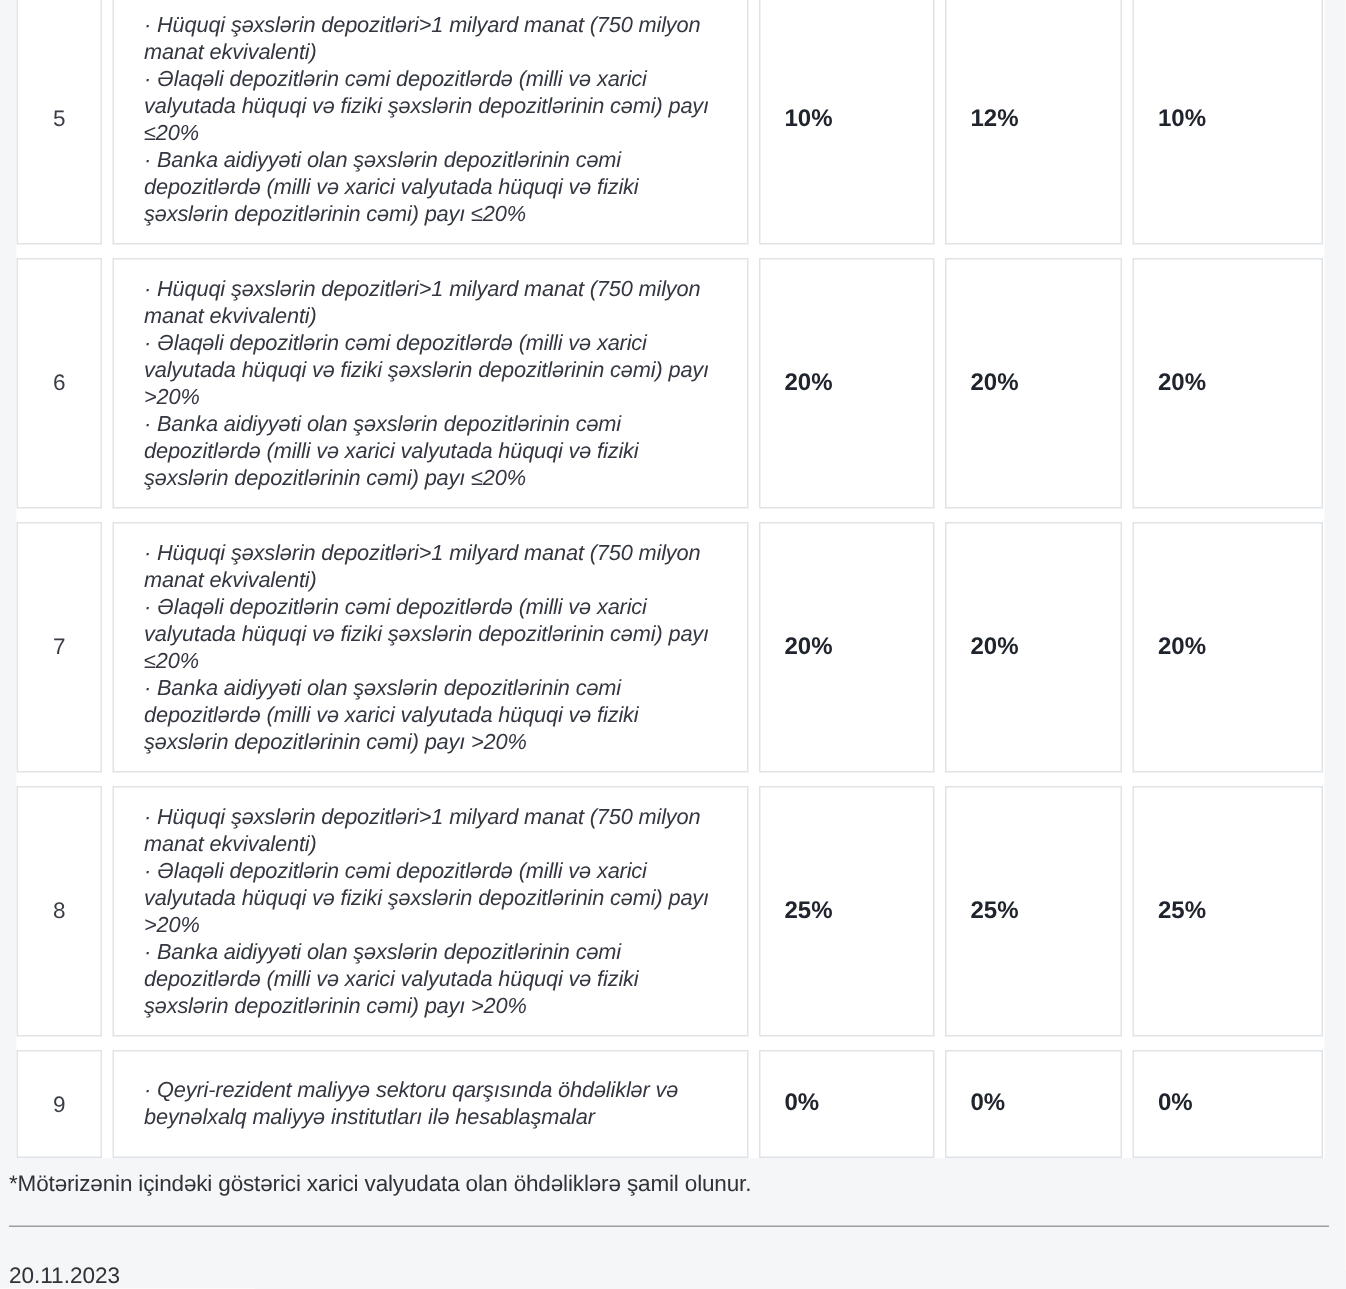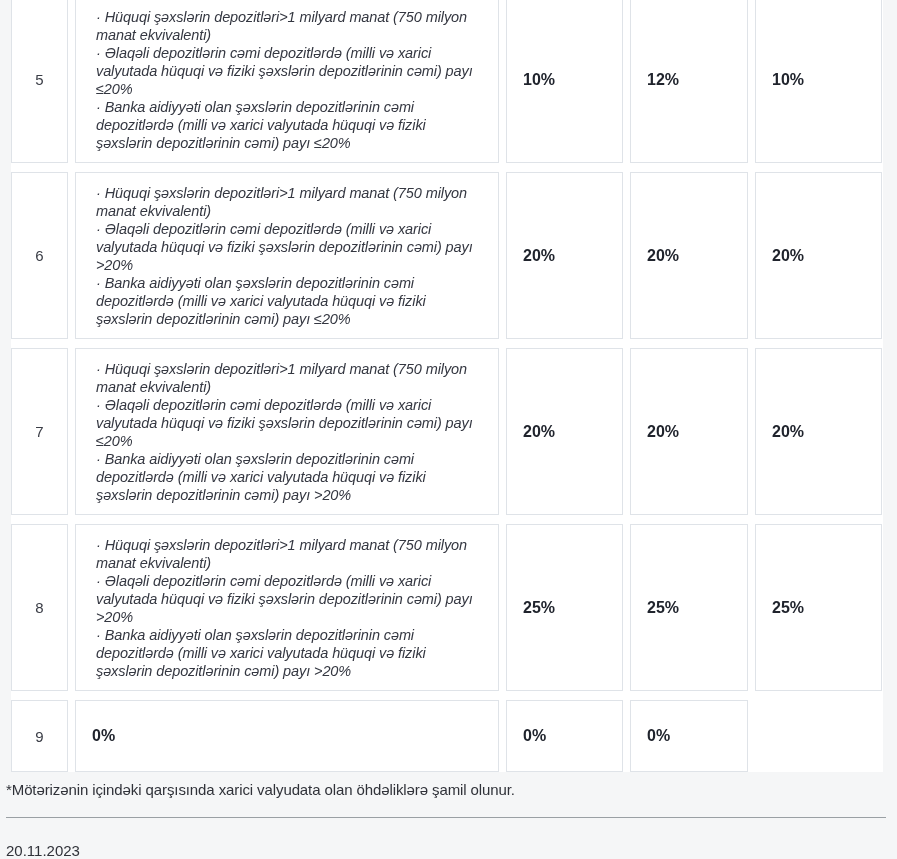--- a/index.html
+++ b/index.html
@@ -87,23 +87,26 @@
       <div class="cell num-cell">8</div>
       <div class="cell criteria-cell">
         <p>· Hüquqi şəxslərin depozitləri&gt;1 milyard manat (750 milyon manat ekvivalenti)</p>
         <p>· Əlaqəli depozitlərin cəmi depozitlərdə (milli və xarici valyutada hüquqi və fiziki şəxslərin depozitlərinin cəmi) payı &gt;20%</p>
         <p>· Banka aidiyyəti olan şəxslərin depozitlərinin cəmi depozitlərdə (milli və xarici valyutada hüquqi və fiziki şəxslərin depozitlərinin cəmi) payı &gt;20%</p>
       </div>
       <div class="cell rate-cell">25%</div>
       <div class="cell rate-cell">25%</div>
       <div class="cell rate-cell">25%</div>
       <div class="cell num-cell">9</div>
+      <div class="cell criteria-cell">
+        <p>· Qeyri-rezident maliyyə sektoru qarşısında öhdəliklər və beynəlxalq maliyyə institutları ilə hesablaşmalar</p>
+      </div>
       <div class="cell rate-cell">0%</div>
       <div class="cell rate-cell">0%</div>
       <div class="cell rate-cell">0%</div>
     </div>
 </div>
 
-<div class="footnote">*Mötərizənin içindəki qarşısında xarici valyudata olan öhdəliklərə şamil olunur.</div>
+<div class="footnote">*Mötərizənin içindəki göstərici xarici valyudata olan öhdəliklərə şamil olunur.</div>
 
 <div class="divider"></div>
 
 <div class="pub-date">20.11.2023</div>
 
 </body></html>

